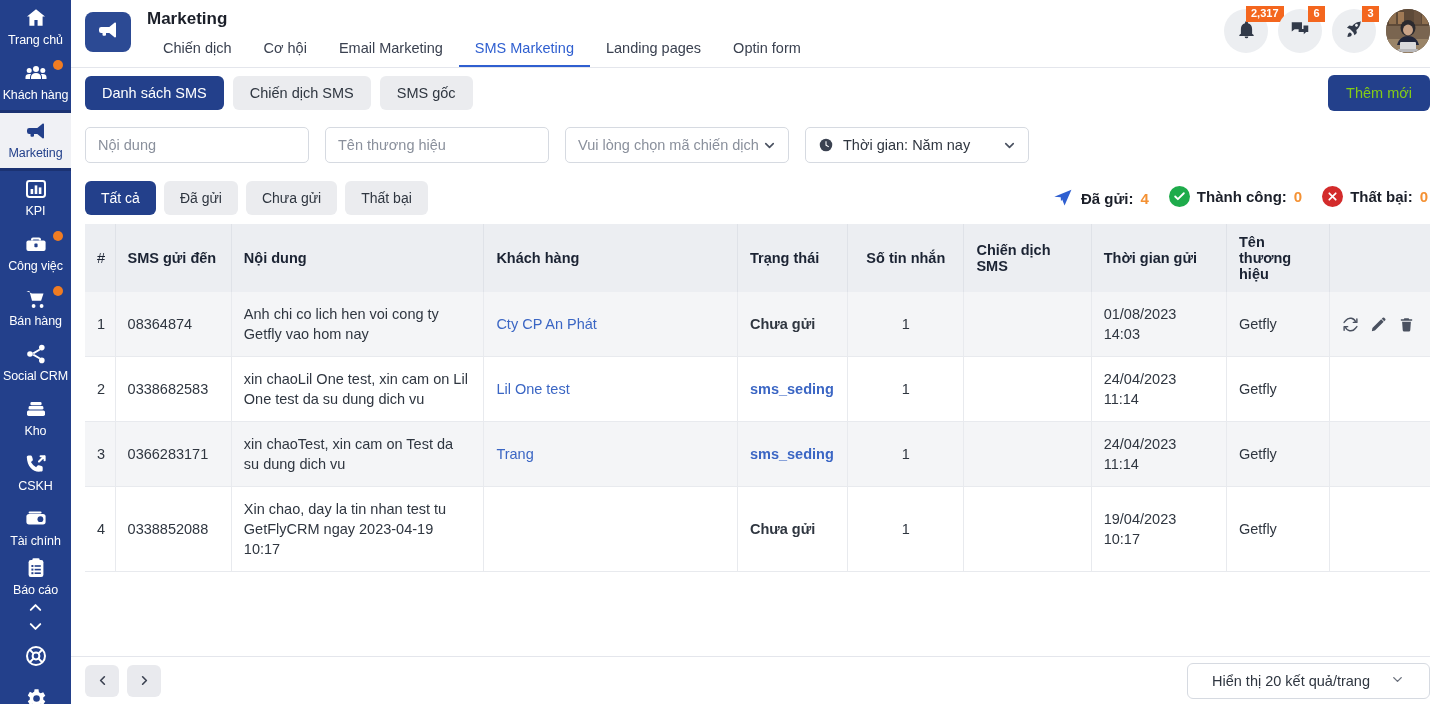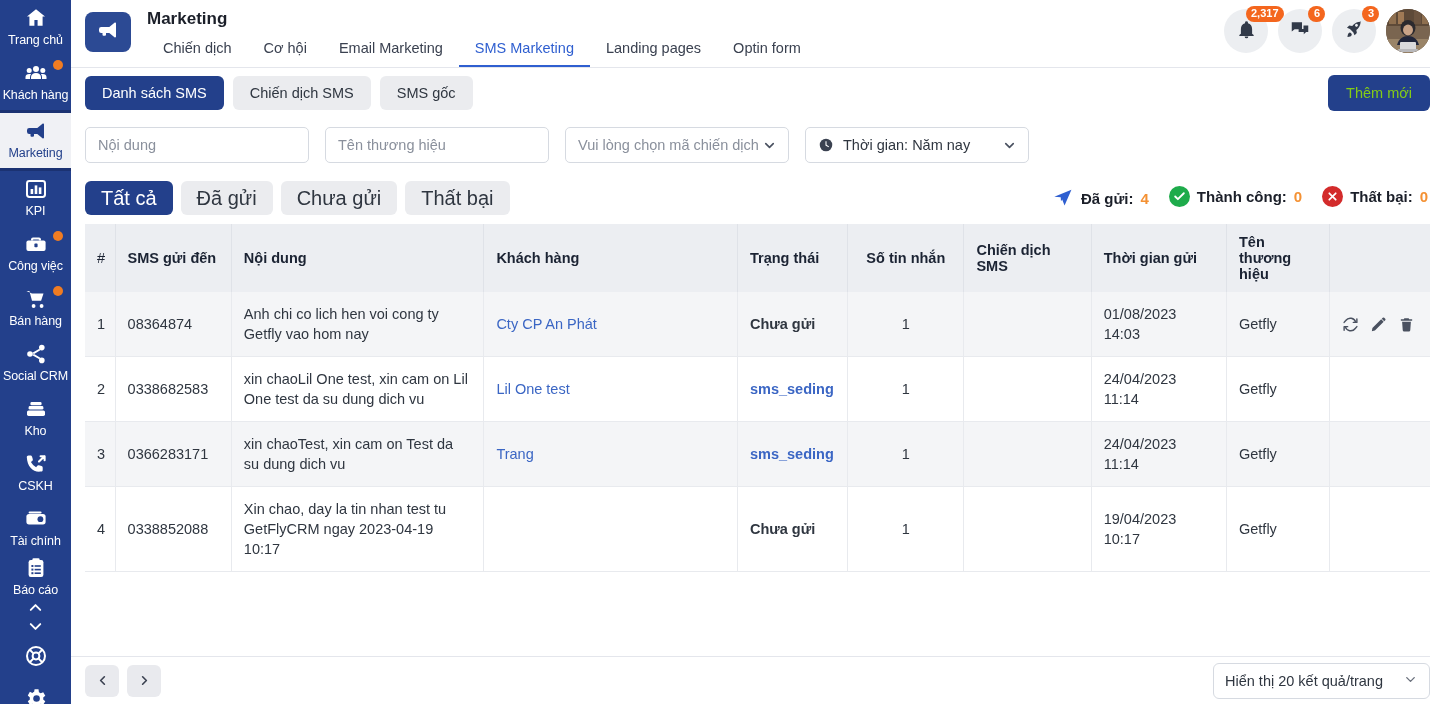--- a/index.html
+++ b/index.html
@@ -94,22 +94,22 @@
   .circ-btn {
     width: 44px; height: 44px; border-radius: 50%;
     background: #eceef1;
     display: flex; align-items: center; justify-content: center;
     position: relative; cursor: pointer; color: #323a49;
   }
   .circ-badge {
     position: absolute; top: -3px; left: 50%;
     background: #f4661e; color: #fff;
     font-size: 11px; font-weight: bold;
-    border-radius: 8px; padding: 1px 5px 2px 5px;
-    line-height: 13px; min-width: 17px; text-align: right;
+    border-radius: 0; padding: 1px 5px 2px 5px;
+    line-height: 13px; min-width: 17px; text-align: center;
   }
   .circ-badge.sm { left: auto; right: -3px; padding: 1px 5px 2px 5px; }
   .avatar {
     width: 44px; height: 44px; border-radius: 50%;
     overflow: hidden; cursor: pointer;
     background: #6c5b4b; position: relative; flex: 0 0 44px;
   }
 
   
   #subbar {
@@ -156,21 +156,21 @@
   
   #statusrow {
     height: 52px; flex: 0 0 52px;
     display: flex; align-items: center;
     padding: 0 14px; position: relative;
   }
   .spill {
     height: 34px; border-radius: 6px;
     display: flex; align-items: center; justify-content: center;
     padding: 0 16px; margin-right: 8px;
-    font-size: 20px; cursor: pointer;
+    font-size: 14px; cursor: pointer;
     background: #ebecef; color: #2f3640;
   }
   .spill.active { background: #23408b; color: #fff; }
   #stats {
     position: absolute; right: 16px;
     display: flex; align-items: flex-start; gap: 20px;
     font-size: 15px; font-weight: bold; color: #1b1f29;
   }
   .stat { display: flex; align-items: center; gap: 7px; }
   .stat .num { color: #f49133; font-weight: bold; }
@@ -229,21 +229,21 @@
   .pg-btn {
     width: 34px; height: 32px; border-radius: 6px;
     background: #e9eaee; color: #3a4150;
     display: flex; align-items: center; justify-content: center;
     margin-right: 8px; cursor: pointer;
   }
   #perpage {
     position: absolute; right: 14px;
     height: 36px; border: 1px solid #d6dae1; border-radius: 6px;
     display: flex; align-items: center; gap: 20px;
-    padding: 0 11px; font-size: 14.5px; color: #2f3640;
+    padding: 0 24px; font-size: 14.5px; color: #2f3640;
     cursor: pointer; background: #fff;
   }
 </style>
 </head>
 <body>
 
 <div id="app">
 
   <nav id="sidebar">
     <div id="sb-items">

